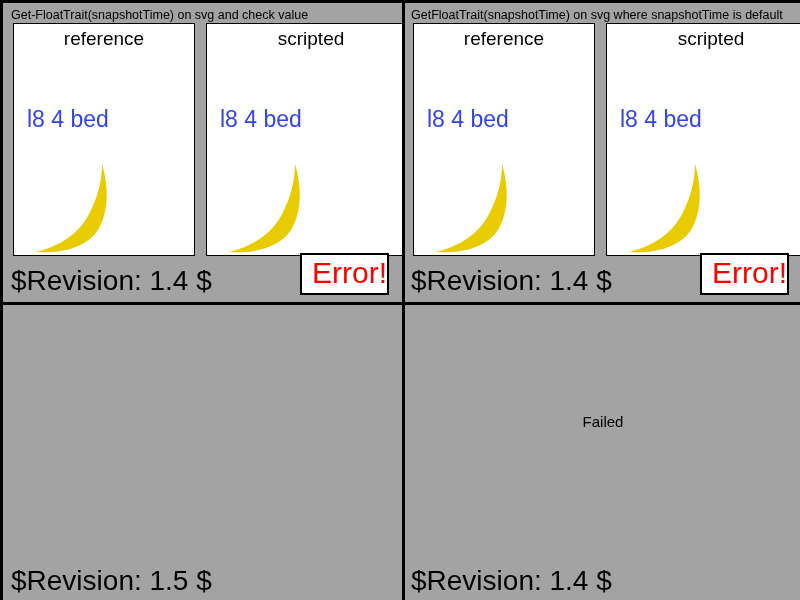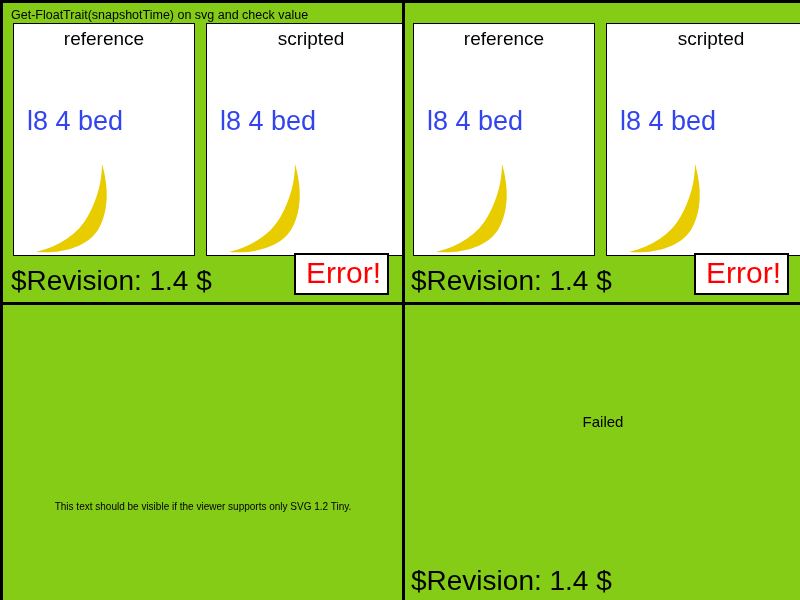--- a/index.html
+++ b/index.html
@@ -23,21 +23,21 @@
     border: 3px solid #000000;
     background: #ffffff;
   }
 
   
   .quadrant {
     position: absolute;
     width: 400px;
     height: 300px;
     box-sizing: border-box;
-    background: #84cc16;
+    background: #a3a3a3;
     overflow: hidden;
   }
   .q-tl { left: 0;     top: 0;   }
   .q-tr { left: 400px; top: 0;   }
   .q-bl { left: 0;     top: 300px; }
   .q-br { left: 400px; top: 300px; }
 
   
   .divider-v {
     position: absolute;
@@ -87,21 +87,21 @@
     top: 4px;
     text-align: center;
     font-size: 19px;
     color: #000000;
   }
 
   .panel-blue-text {
     position: absolute;
     left: 13px;
     top: 82px;
-    font-size: 27px;
+    font-size: 23px;
     color: #3344ee;
     white-space: nowrap;
   }
 
   .moon-wrap {
     position: absolute;
     left: 16px;
     top: 138px;
     width: 120px;
     height: 95px;
@@ -119,21 +119,21 @@
     text-align: center;
   }
 
   .error-box {
     position: absolute;
     right: 14px;
     bottom: 8px;
     box-sizing: border-box;
     border: 2px solid #000000;
     background: #ffffff;
-    padding: 1px 6px 3px 10px;
+    padding: 1px 0 3px 10px;
   }
   .error-box .error-text {
     font-size: 30px;
     line-height: 34px;
     color: #ff0000;
     white-space: nowrap;
   }
 
   
   .tiny-note {
@@ -186,20 +186,21 @@
 
     <div class="revision">$Revision: 1.4 $</div>
 
     <div class="error-box">
       <div class="error-text">Error!</div>
     </div>
   </div>
 
   <div class="quadrant q-tr">
 
+    <div class="test-title">GetFloatTrait(snapshotTime) on svg where snapshotTime is default</div>
 
     <div class="panel panel-reference">
       <div class="panel-label">reference</div>
       <div class="panel-blue-text">l8 4 bed</div>
       <div class="moon-wrap">
         <svg width="120" height="95" viewBox="0 0 120 95">
           <path d="M72 2 C 78 22, 80 48, 68 68 C 56 86, 30 92, 6 90 C 30 84, 48 72, 58 54 C 68 36, 72 18, 72 2 Z" fill="#e8cc00"></path>
         </svg>
       </div>
     </div>
@@ -215,21 +216,21 @@
     </div>
 
     <div class="revision">$Revision: 1.4 $</div>
 
     <div class="error-box">
       <div class="error-text">Error!</div>
     </div>
   </div>
 
   <div class="quadrant q-bl">
-    <div class="tiny-note">This text should be visible if the viewer supports only SVG 1.2 Tiny.</div>
+    <div class="revision">$Revision: 1.5 $</div>
   </div>
 
   <div class="quadrant q-br">
     <div class="failed-text">Failed</div>
     <div class="revision">$Revision: 1.4 $</div>
   </div>
 
   <div class="divider-v"></div>
   <div class="divider-h"></div>
 

